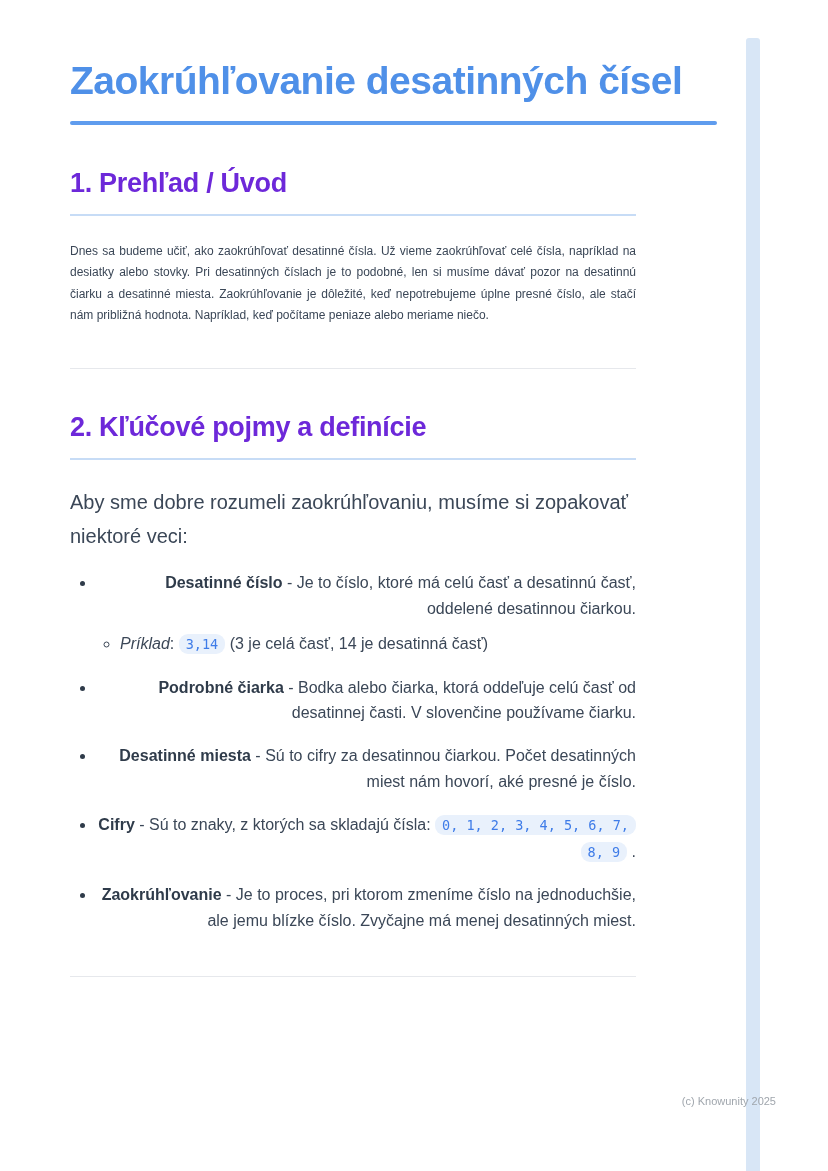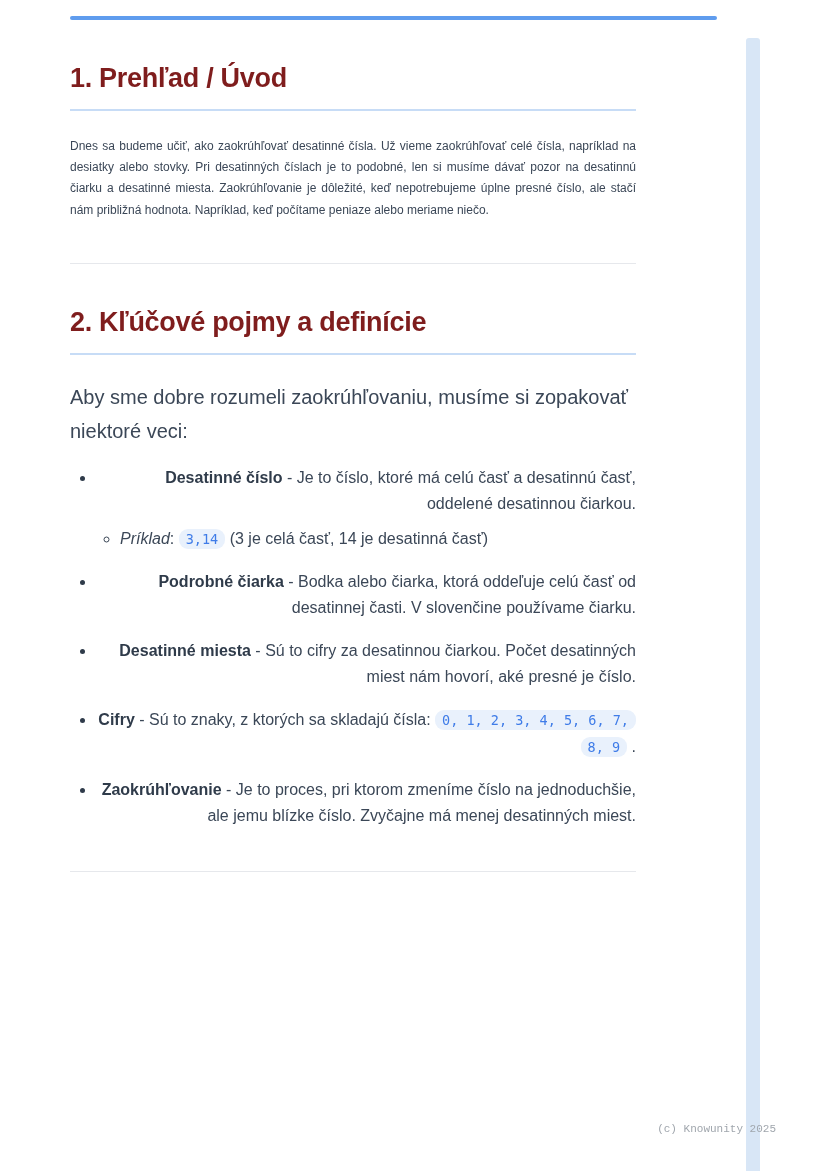--- a/index.html
+++ b/index.html
@@ -50,21 +50,21 @@
     border-radius: 2px;
   }
 
   .sec { width: 566px; }
 
   h2.sec-heading {
     margin: 42px 0 0 0;
     font-size: 27px;
     line-height: 1.25;
     font-weight: 700;
-    color: #7f1d1d;
+    color: #6d28d9;
     letter-spacing: -0.3px;
   }
   .sec-underline {
     margin-top: 13px;
     height: 2px;
     width: 100%;
     background: #c7dcf6;
   }
 
   p.body-text {
@@ -123,36 +123,36 @@
     padding: 2px 7px;
     border-radius: 9px;
     -webkit-box-decoration-break: clone;
     box-decoration-break: clone;
     line-height: 1.9;
   }
 
   .footer-credit {
     position: absolute;
     right: 52px;
-    bottom: 36px;
+    bottom: 64px;
     font-size: 11px;
     color: #a0a6ad;
     z-index: 2;
-    font-family: Liberation Mono, monospace;
   }
 </style>
 </head>
 <body>
 
 <div class="page">
 
   <div class="side-strip"></div>
 
   <div class="content">
 
+    <h1 class="doc-title">Zaokrúhľovanie desatinných čísel</h1>
     <div class="title-rule"></div>
 
     <div class="sec">
       <h2 class="sec-heading">1. Prehľad / Úvod</h2>
       <div class="sec-underline"></div>
       <p class="body-text">Dnes sa budeme učiť, ako zaokrúhľovať desatinné čísla. Už vieme zaokrúhľovať celé čísla, napríklad na desiatky alebo stovky. Pri desatinných číslach je to podobné, len si musíme dávať pozor na desatinnú čiarku a desatinné miesta. Zaokrúhľovanie je dôležité, keď nepotrebujeme úplne presné číslo, ale stačí nám približná hodnota. Napríklad, keď počítame peniaze alebo meriame niečo.</p>
       <div class="divider"></div>
     </div>
 
     <div class="sec">

